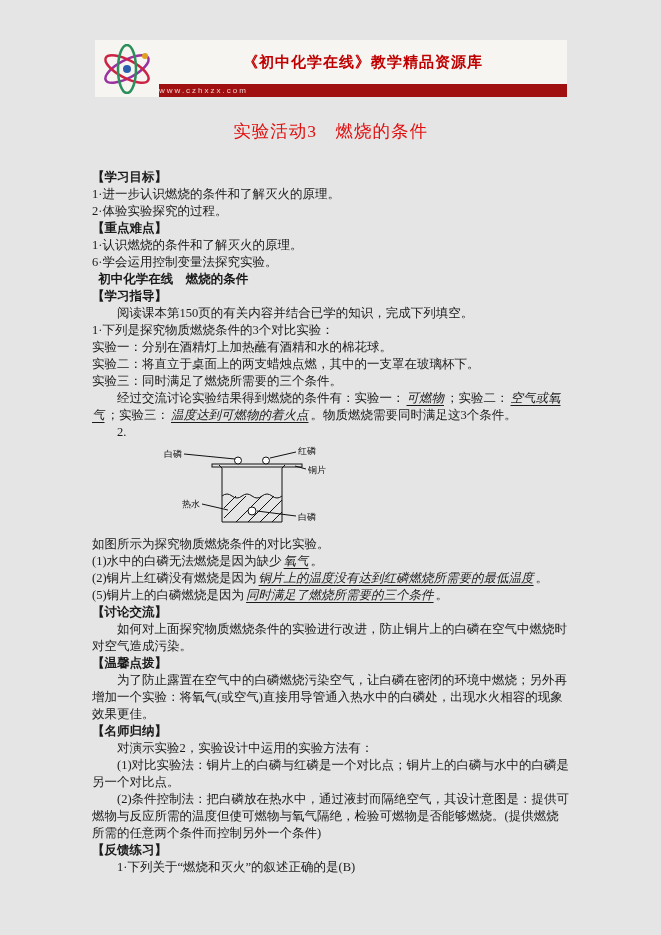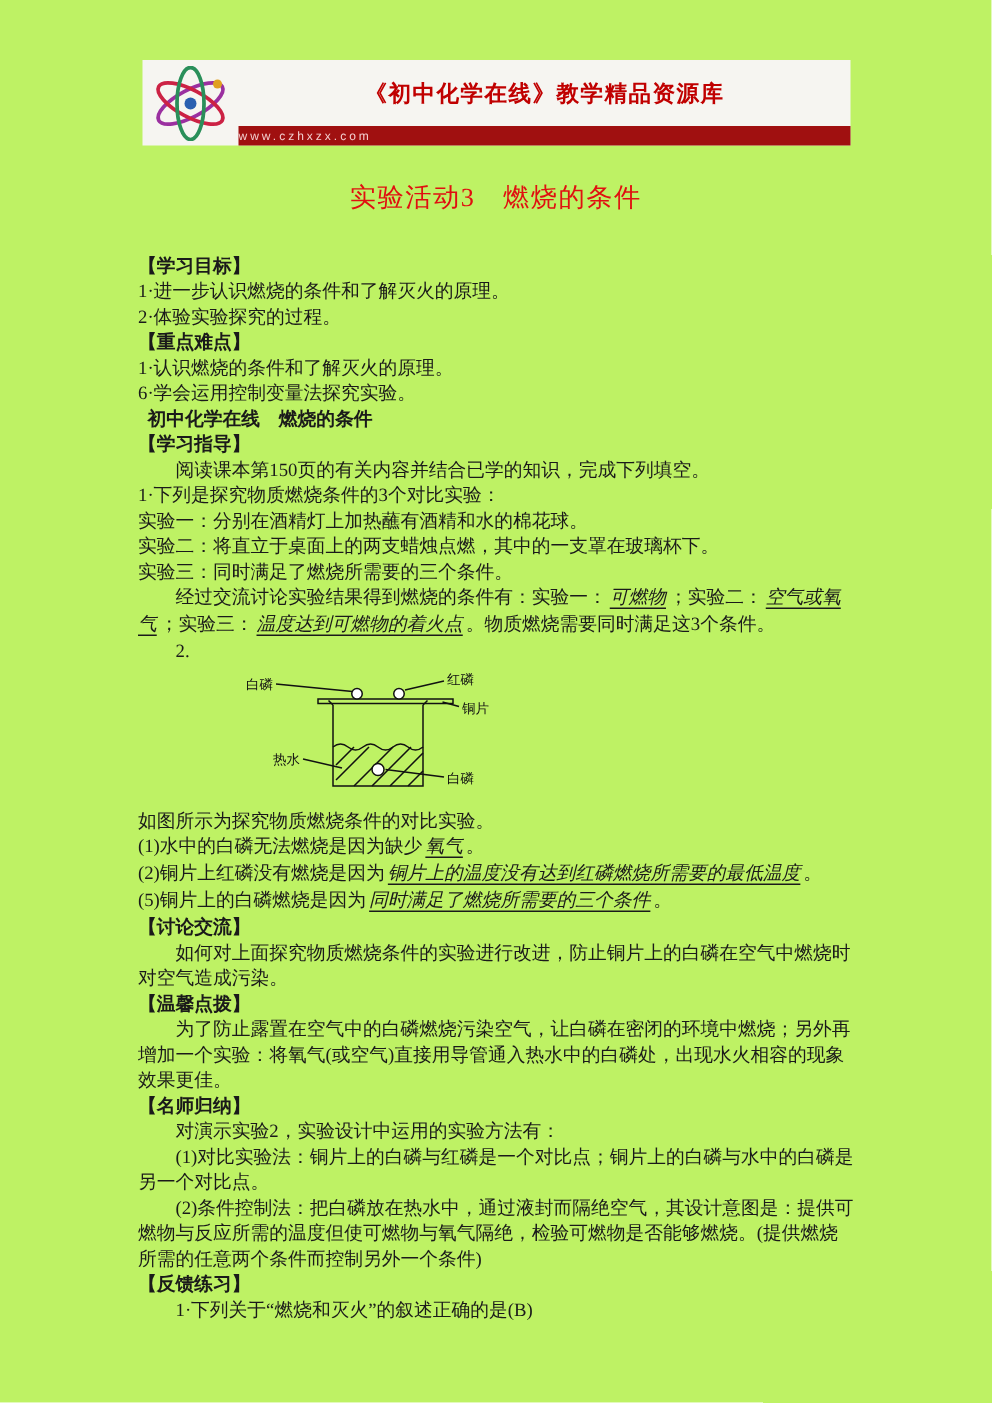--- a/index.html
+++ b/index.html
@@ -1,17 +1,17 @@
 <!DOCTYPE html>
 <html><head>
 <meta charset="utf-8">
 <style>
   html,body{margin:0;padding:0;background:#ffffff;}
   .page{
-    width:661px;height:935px;background:#bef264;overflow:hidden;
+    width:661px;height:935px;background:#e5e5e5;overflow:hidden;
     font-family:"Liberation Serif","DejaVu Serif",serif;color:#1a1a1a;
     position:relative;
   }
   
   .banner{
     margin:40px 94px 0 95px;height:57px;background:#f6f5f1;
     display:flex;align-items:stretch;
   }
   .banner-logo{width:64px;display:flex;align-items:center;justify-content:center;}
   .banner-right{flex:1;display:flex;flex-direction:column;justify-content:flex-end;}
@@ -30,21 +30,21 @@
     font-size:17.5px;font-weight:normal;letter-spacing:1px;
   }
   
   .body-text{margin:0 91px 0 92px;}
   .para{margin:0;font-size:12.5px;line-height:17px;}
   .heading{font-weight:bold;}
   .indent{text-indent:2em;}
   .bold-lead{font-weight:bold;text-indent:0.5em;}
   .blank{
     text-decoration:underline;text-underline-offset:3px;
-    font-style:italic;padding:0 2px;font-family:Liberation Mono, monospace;
+    font-style:italic;padding:0 2px;
   }
   
   .figure{width:210px;margin:3px 0 3px 150px;}
   .figure svg text{
     font-size:9px;font-family:"Liberation Serif","DejaVu Serif",serif;fill:#111;
     font-style:normal;
   }
   .figure svg line,.figure svg path,.figure svg rect,.figure svg circle{
     stroke:#111;stroke-width:1;fill:none;
   }

